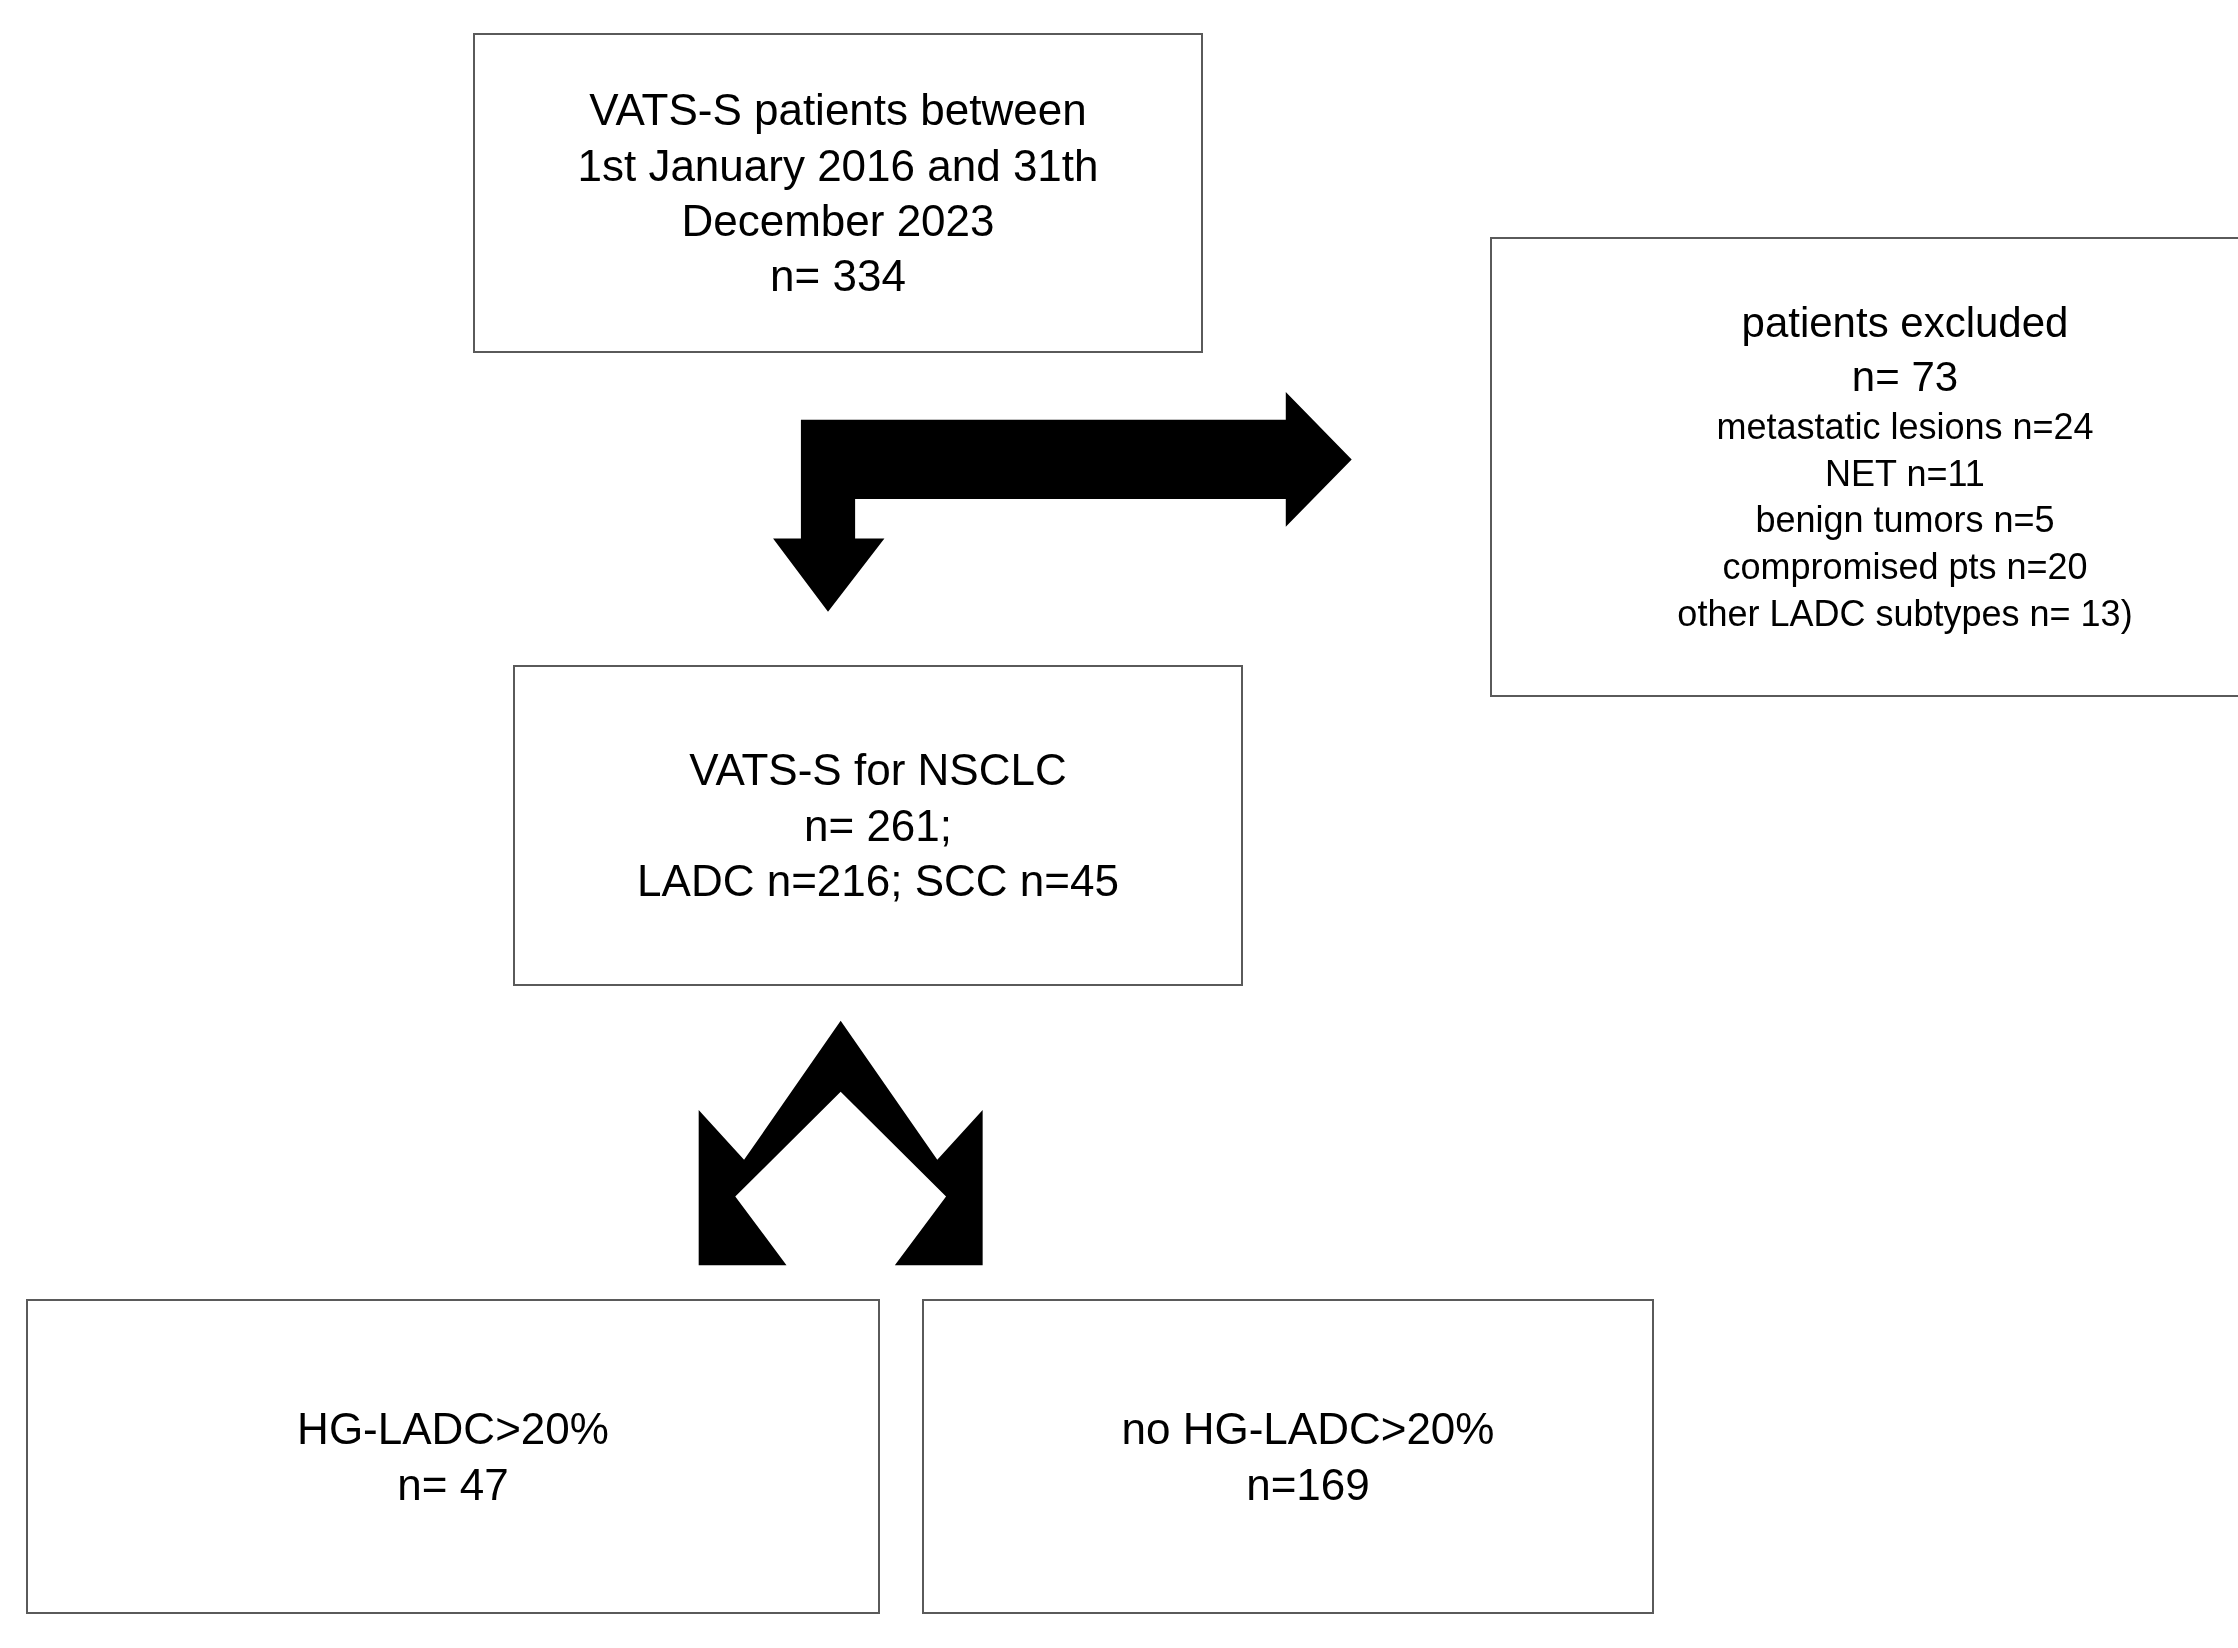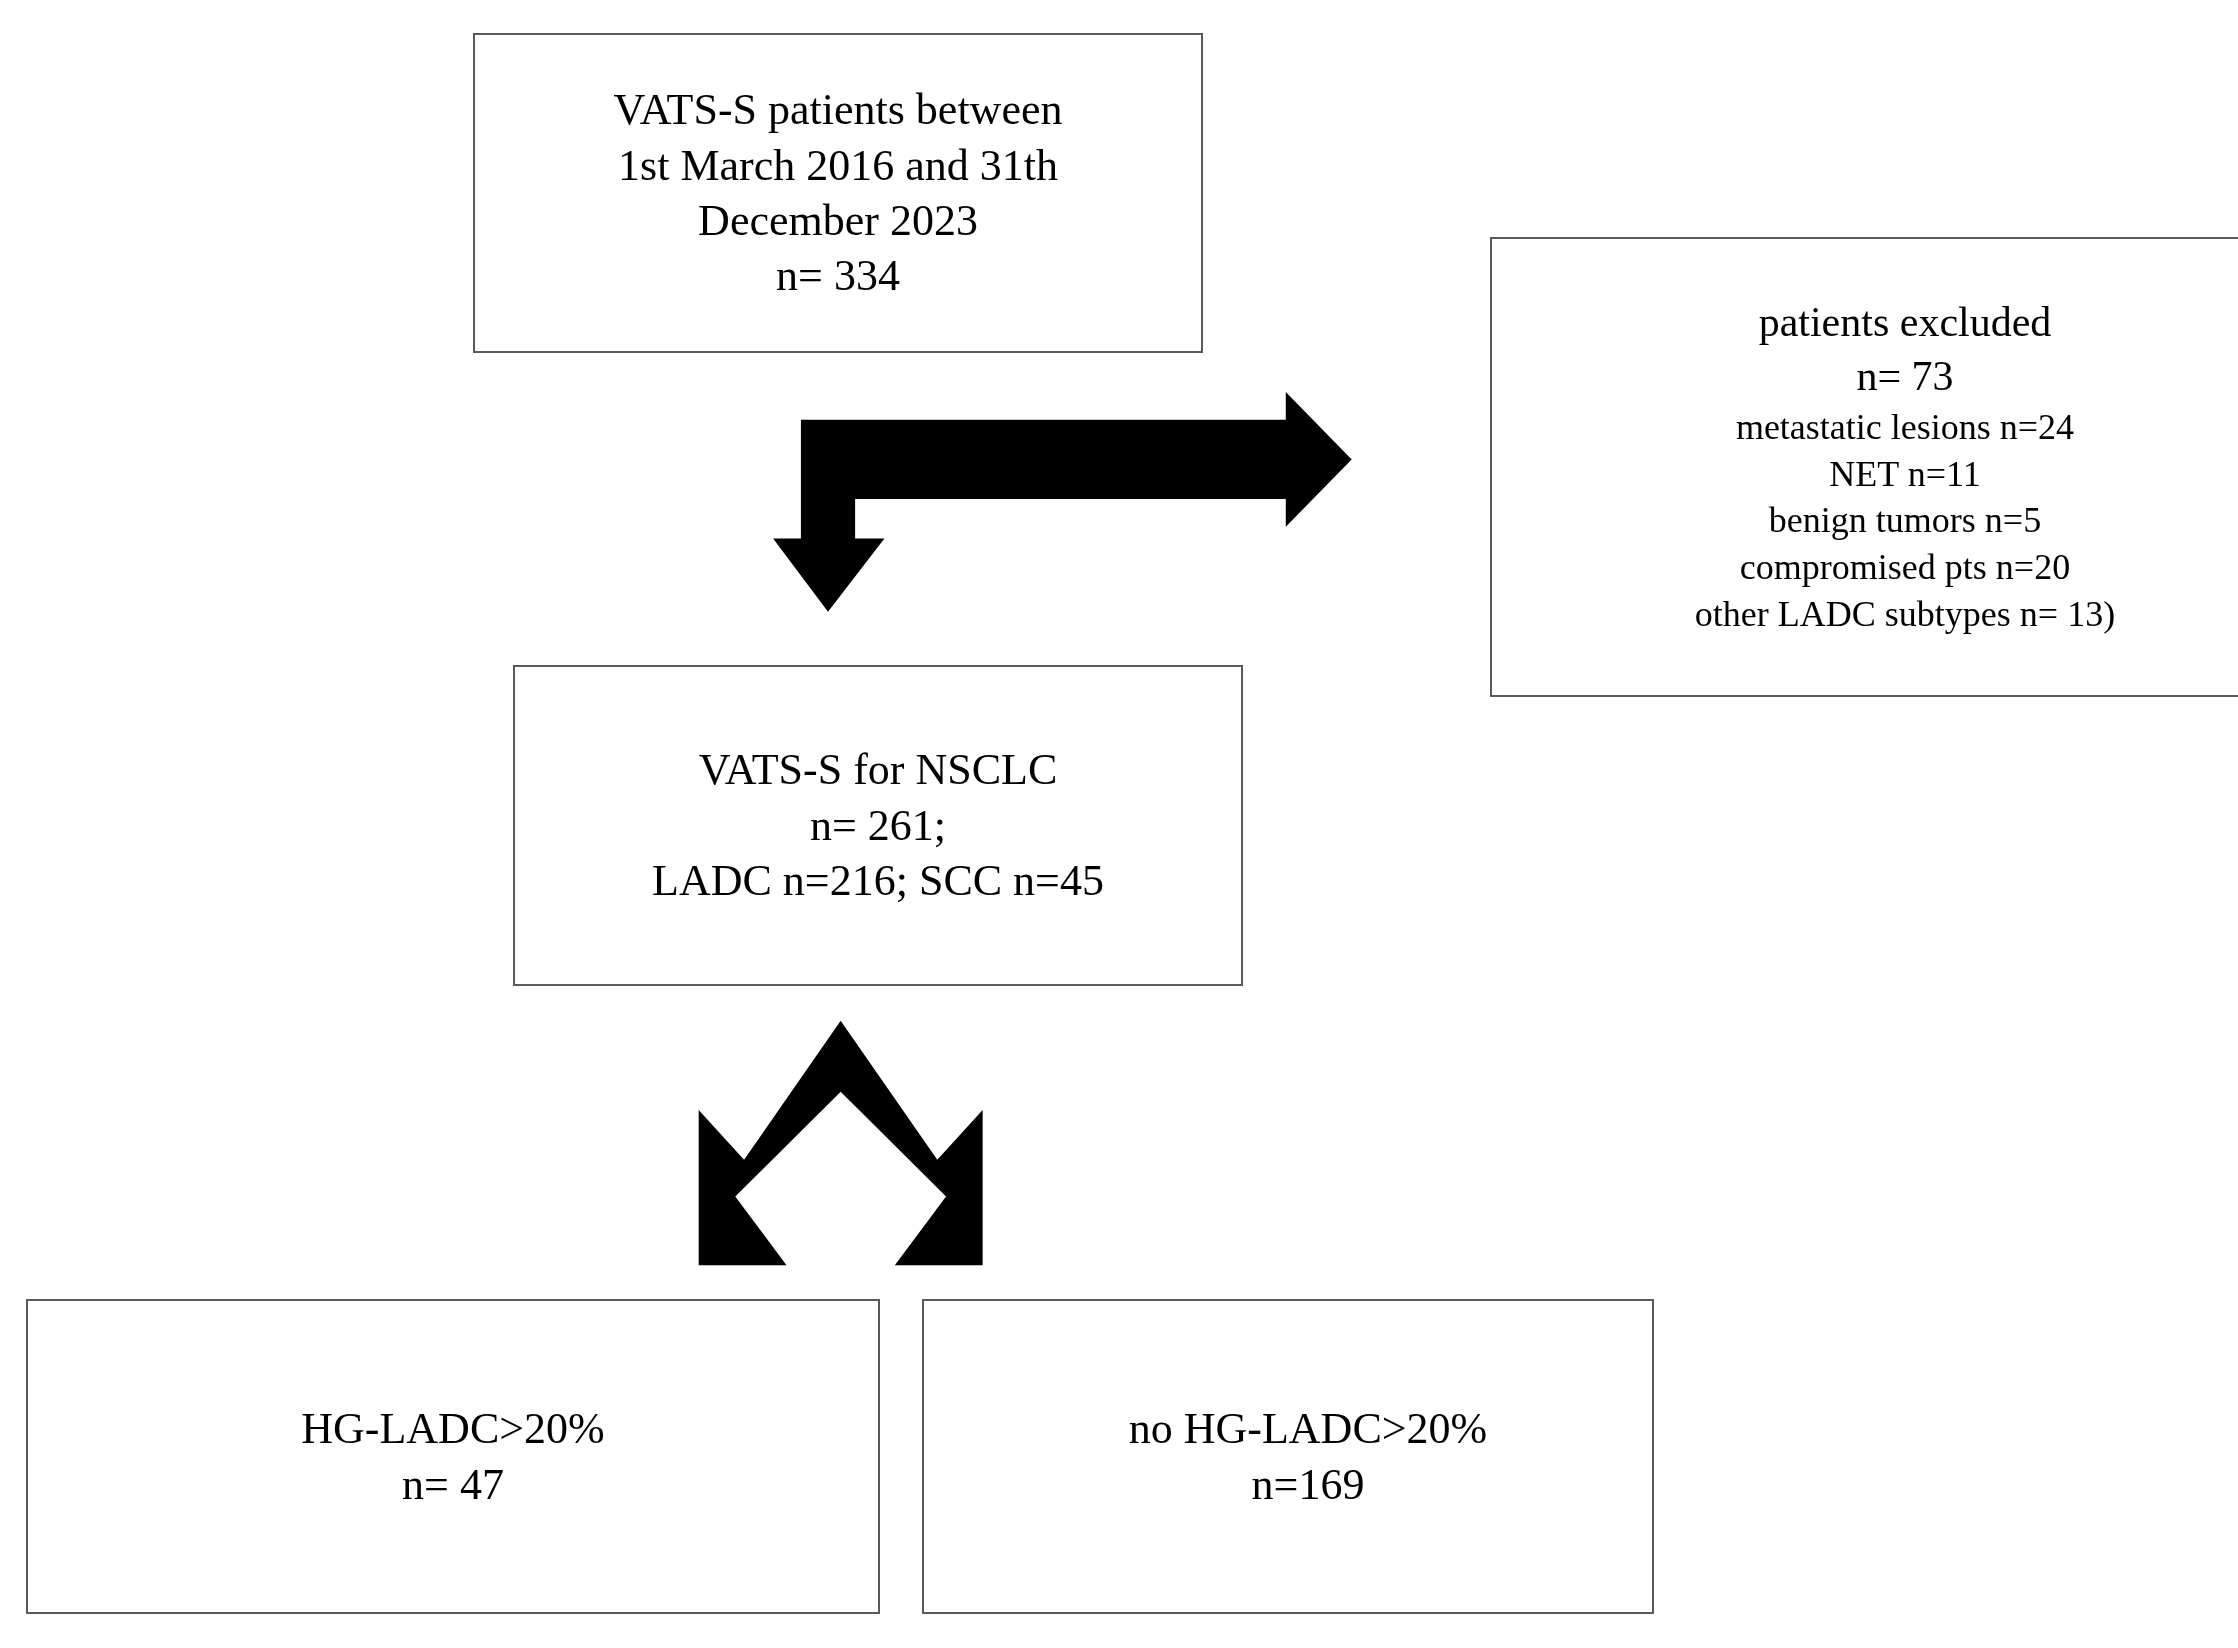--- a/index.html
+++ b/index.html
@@ -11,21 +11,20 @@
   body {
     font-family: "Liberation Sans", sans-serif;
     color: #000000;
   }
   #canvas {
     position: relative;
     width: 2239px;
     height: 1648px;
     background: #ffffff;
     overflow: hidden;
-    font-family: Liberation Serif, serif;
   }
 
   
   .node {
     position: absolute;
     box-sizing: border-box;
     background: #ffffff;
     border: 2.9px solid #5a5a5a;
     display: flex;
     flex-direction: column;
@@ -66,21 +65,21 @@
   .arrow-shape { fill: #000000; }
 </style>
 </head>
 <body>
 
 <div id="canvas">
 
   <div class="node" id="node-source">
     <div class="stack">
       <span class="line t-lg">VATS-S patients between</span>
-      <span class="line t-lg">1st March 2016 and 31th</span>
+      <span class="line t-lg">1st January 2016 and 31th</span>
       <span class="line t-lg">December 2023</span>
       <span class="line t-lg">n= 334</span>
     </div>
   </div>
 
   <div class="node" id="node-excluded">
     <div class="stack">
       <span class="line t-md">patients excluded</span>
       <span class="line t-md">n= 73</span>
       <span class="line t-sm">metastatic lesions n=24</span>

